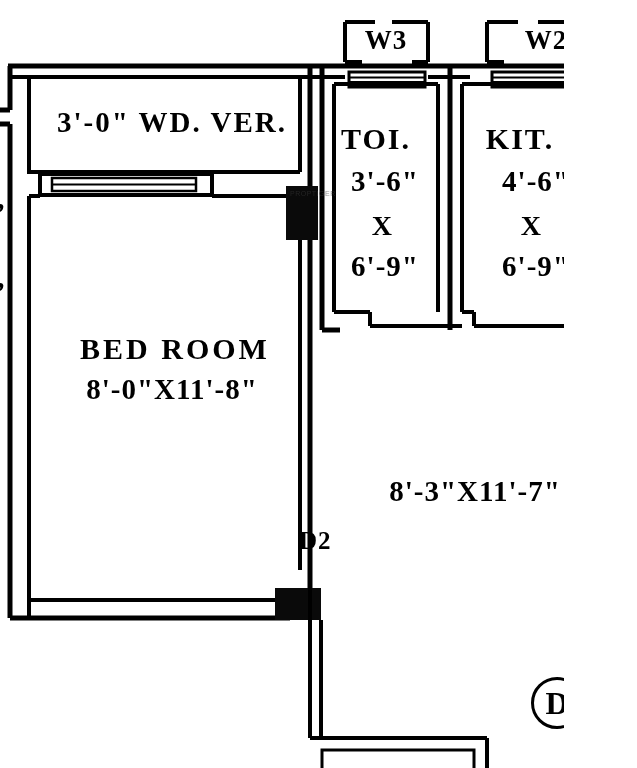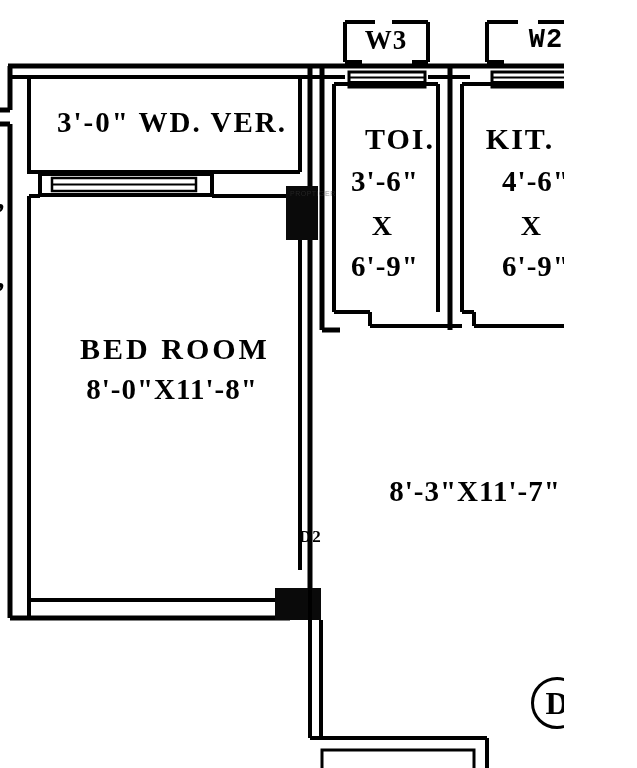--- a/index.html
+++ b/index.html
@@ -62,21 +62,21 @@
   
   .room-dim {
     font-size: 29px;
     letter-spacing: 1px;
   }
   .room-dim-x {
     font-size: 28px;
   }
   
   .door-tag {
-    font-size: 17px;
+    font-size: 25px;
     letter-spacing: 1px;
   }
   
   .edge-mark {
     font-size: 30px;
     font-weight: bold;
     color: #000;
   }
   
   .circle-marker {
@@ -246,25 +246,25 @@
       <path d="M321 620 L321 736" stroke="#000" stroke-width="4" fill="none"></path>
       <path d="M310 738 L487 738" stroke="#000" stroke-width="4" fill="none"></path>
       <path d="M487 738 L487 768" stroke="#000" stroke-width="4" fill="none"></path>
       <rect x="322" y="750" width="152" height="30" fill="#fff" stroke="#000" stroke-width="3"></rect>
     </g>
 
   </svg>
 
   <div class="lbl win-tag lbl-center" style="left:386px; top:27px;">W3</div>
 
-  <div class="lbl win-tag lbl-center" style="left:546px; top:27px;font-family:Liberation Mono, monospace;">W2</div>
+  <div class="lbl win-tag lbl-center" style="left:546px; top:27px;">W2</div>
 
   <div class="lbl ver-cap lbl-center" style="left:172px; top:108px;">3'-0" WD. VER.</div>
 
-  <div class="lbl room-name lbl-center" style="left:400px; top:124px;">TOI.</div>
+  <div class="lbl room-name lbl-center" style="left:376px; top:124px;">TOI.</div>
   <div class="lbl room-dim lbl-center" style="left:385px; top:167px;">3'-6"</div>
   <div class="lbl room-dim-x lbl-center" style="left:382px; top:212px;">X</div>
   <div class="lbl room-dim lbl-center" style="left:385px; top:252px;">6'-9"</div>
 
   <div class="lbl room-name lbl-center" style="left:520px; top:124px;">KIT.</div>
   <div class="lbl room-dim lbl-center" style="left:536px; top:167px;">4'-6"</div>
   <div class="lbl room-dim-x lbl-center" style="left:531px; top:212px;">X</div>
   <div class="lbl room-dim lbl-center" style="left:536px; top:252px;">6'-9"</div>
 
   <div class="lbl room-name-wide lbl-center" style="left:175px; top:334px;">BED ROOM</div>

